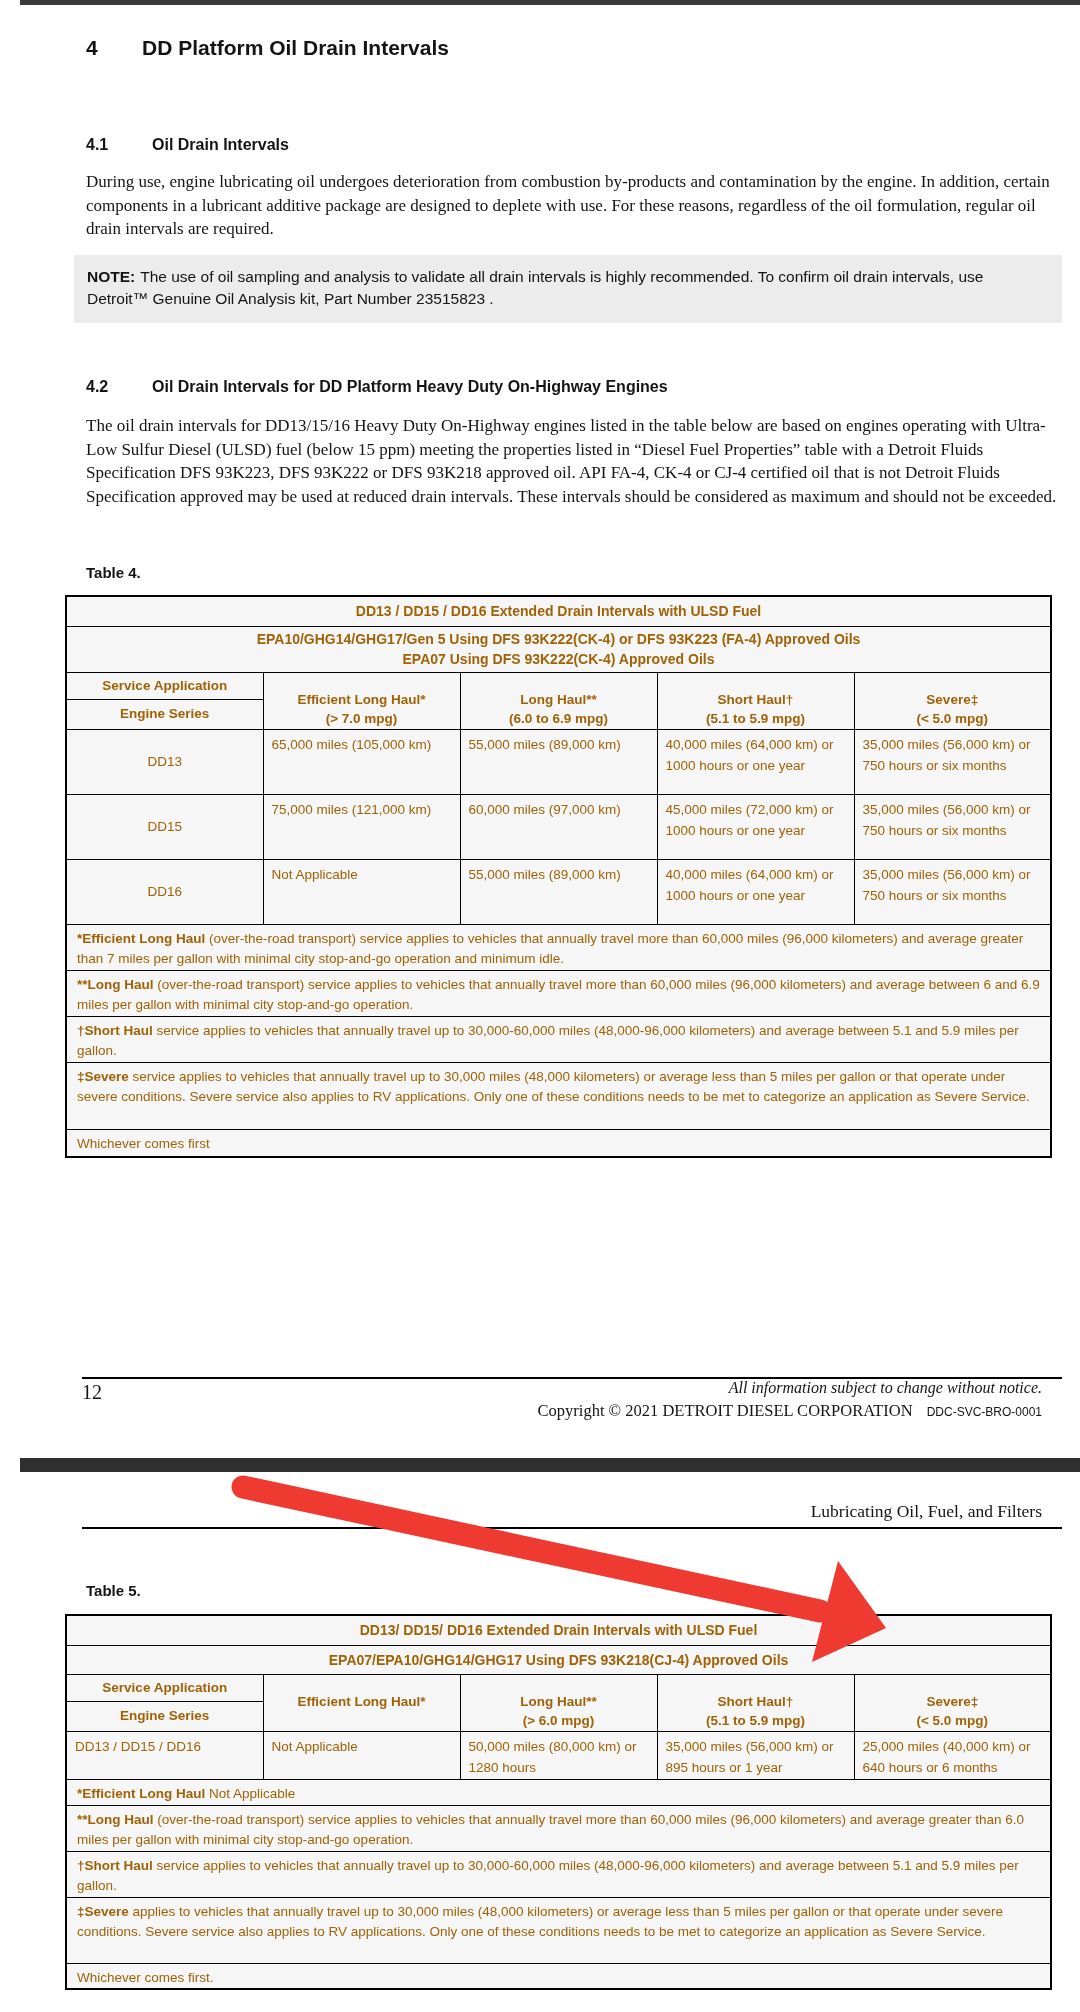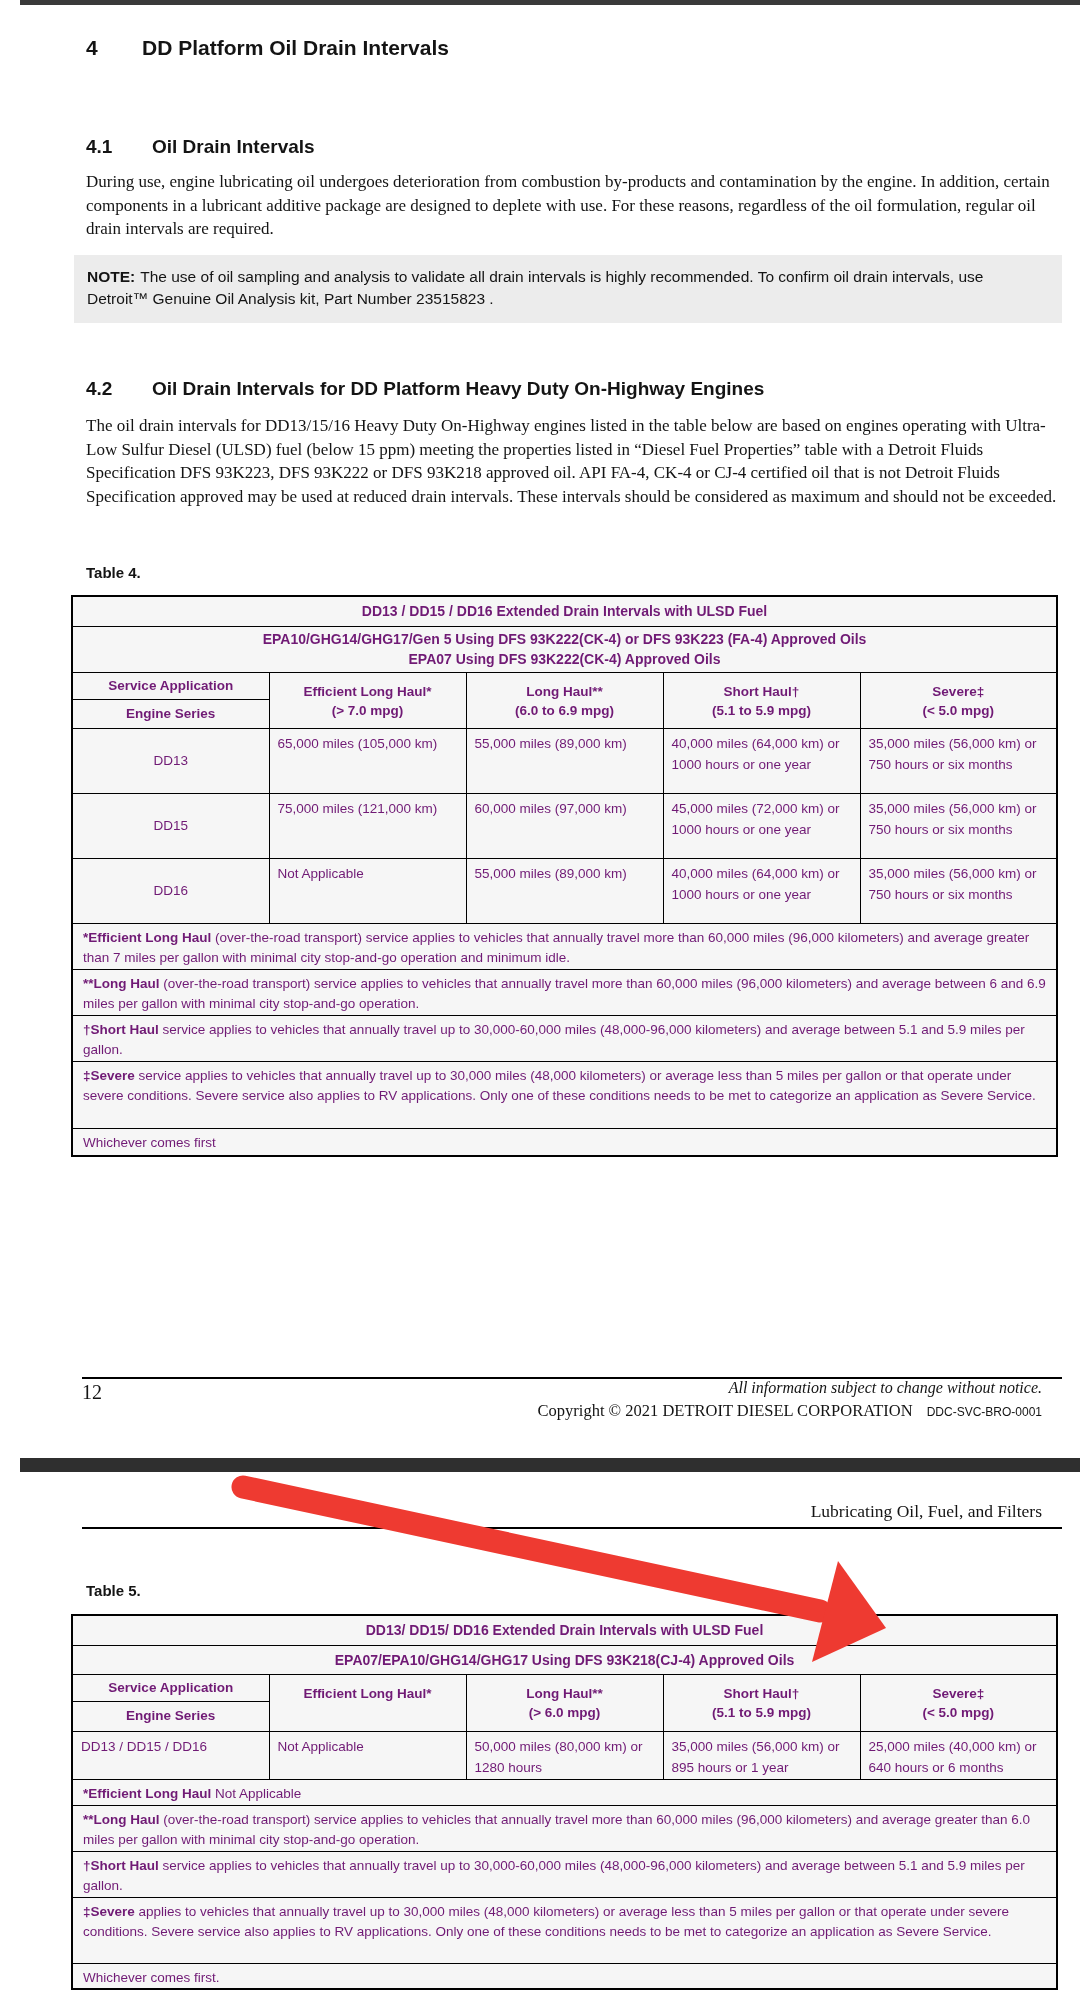--- a/index.html
+++ b/index.html
@@ -5,43 +5,43 @@
   html,body{margin:0;padding:0;background:#ffffff;}
   #canvas{
     position:relative;width:1080px;height:2012px;background:#ffffff;overflow:hidden;
     font-family:"Liberation Sans",sans-serif;color:#141414;
   }
   .abs{position:absolute;margin-left:20px;}
   .topbar{left:0;top:0;width:1080px;height:5px;background:#3a3a3a;}
   .pagebreak{left:0;top:1458px;width:1080px;height:14px;background:#2f2f2f;}
 
   .h1{left:66px;top:36px;font-size:21px;font-weight:bold;white-space:nowrap;}
-  .h2{left:66px;font-size:19px;font-weight:bold;white-space:nowrap;}
+  .h2{left:66px;font-size:16px;font-weight:bold;white-space:nowrap;}
   .hnum{display:inline-block;}
   .h1 .hnum{width:56px;}
   .h2 .hnum{width:66px;}
 
   .para{left:66px;width:976px;font-family:"Liberation Serif",serif;font-size:17px;line-height:23.5px;text-align:left;}
 
   .note{left:54px;top:255px;width:988px;height:68px;background:#ececec;box-sizing:border-box;padding:11px 14px 0 13px;
         font-size:15.5px;line-height:22px;}
   .b{font-weight:bold;}
   .note .b{margin-right:5px;}
 
   .tcaption{left:66px;font-size:15px;font-weight:bold;}
 
-  table.dtable{position:absolute;left:71px;border-collapse:collapse;table-layout:fixed;width:985px;
-               border:2.5px solid #000;background:#f6f6f6;font-size:13.5px;color:#701a75;}
+  table.dtable{position:absolute;left:65px;border-collapse:collapse;table-layout:fixed;width:985px;
+               border:2.5px solid #000;background:#f6f6f6;font-size:13.5px;color:#a16207;}
   table.dtable td{border:1.5px solid #000;overflow:hidden;}
   td.ttl{text-align:center;vertical-align:middle;font-weight:bold;font-size:14px;}
   td.ttl .tline{line-height:20px;}
   td.svc{padding:0;vertical-align:top;}
   .svc-top{height:26px;border-bottom:1.5px solid #000;display:flex;align-items:center;justify-content:center;font-weight:bold;}
   .svc-bot{height:28px;display:flex;align-items:center;justify-content:center;font-weight:bold;}
-  td.hd{vertical-align:top;text-align:center;font-weight:bold;padding-top:9px;line-height:19px;}
+  td.hd{vertical-align:top;text-align:center;font-weight:bold;padding-top:17px;line-height:19px;}
   td.eng{text-align:center;vertical-align:middle;}
   td.dc{vertical-align:top;text-align:left;padding:4px 8px 0 8px;line-height:21px;}
   td.fn{vertical-align:top;text-align:left;padding:4px 10px 0 10px;line-height:20.5px;}
 
   .rule{background:#000;height:1.5px;}
 
   .pagenum{left:62px;top:1381px;font-family:"Liberation Serif",serif;font-size:20px;}
   .notice{right:38px;top:1379px;font-family:"Liberation Serif",serif;font-style:italic;font-size:16px;}
   .copyrow{right:38px;top:1401px;display:flex;align-items:baseline;gap:14px;text-align:center;}
   .copytext{font-family:"Liberation Serif",serif;font-size:16.5px;}

